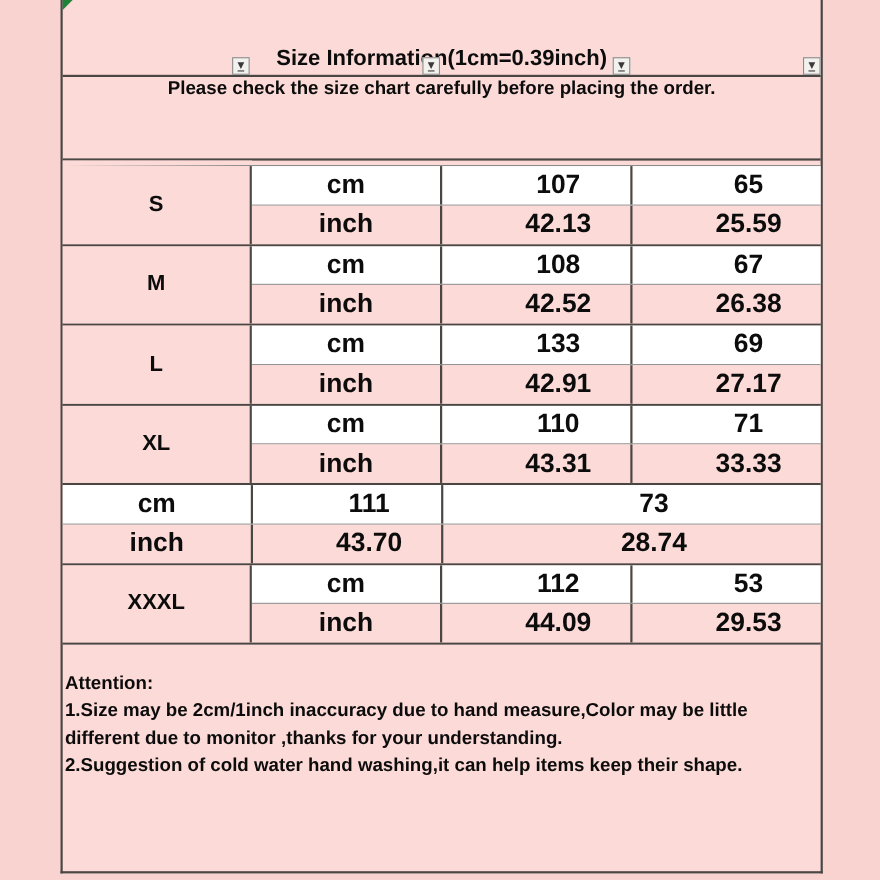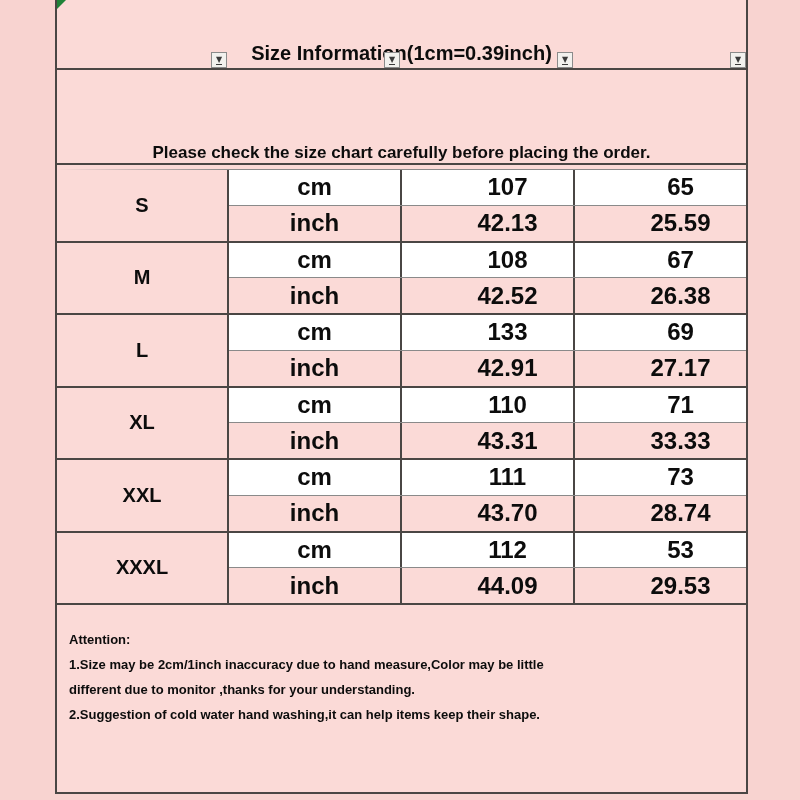--- a/index.html
+++ b/index.html
@@ -45,22 +45,22 @@
     display:flex;align-items:center;justify-content:center;
     padding:0;margin:0;cursor:default;
   }
   .filter-btn .filter-arrow{
     font-size:8px;line-height:1;color:#3a3a3a;
     border-bottom:1px solid #3a3a3a;padding-bottom:0px;
     font-family:"DejaVu Sans",sans-serif;font-weight:normal;
   }
   .fb1{left:154px}.fb2{left:327px}.fb3{left:500px}.fb4{left:673px}
   .subtitle-row{
-    height:95px;box-sizing:border-box;border-bottom:2px solid var(--border-dark);
-    display:flex;align-items:flex-end;justify-content:center;
+    height:76px;box-sizing:border-box;border-bottom:2px solid var(--border-dark);
+    display:flex;align-items:flex-start;justify-content:center;
   }
   .subtitle{font-size:17px;}
   .header-row{
     height:82px;box-sizing:border-box;border-bottom:2px solid var(--border-dark);
     display:grid;grid-template-columns:172px 173px 173px 1fr;
   }
   .header-cell{display:flex;align-items:center;justify-content:center;font-size:19px;}
   .header-cell + .header-cell{border-left:2px solid var(--border-dark);}
   .header-spacer{height:5px;box-sizing:border-box;border-bottom:1px solid var(--border-thin);
     border-left:172px solid var(--cell-pink);}
@@ -72,21 +72,21 @@
     font-size:20px;background:var(--cell-pink);
   }
   .sub{flex:1;display:flex;flex-direction:column;}
   .subrow{flex:1;display:grid;grid-template-columns:171px 173px 1fr;box-sizing:border-box;}
   .subrow .cell{display:flex;align-items:center;justify-content:center;font-size:24px;}
   .subrow .cell + .cell{border-left:2px solid var(--border-dark);padding-left:40px;}
   .cm-row{background:var(--row-white);border-bottom:1px solid var(--border-thin);}
   .inch-row{background:var(--cell-pink);text-align:right;}
   .attention{
     flex:1;box-sizing:border-box;overflow:hidden;
-    padding:22px 2px 0 12px;font-size:13px;line-height:25px;border-radius:11px;
+    padding:22px 2px 0 2px;font-size:17px;line-height:25px;border-radius:11px;
   }
   .attention div{white-space:nowrap;}
 </style>
 </head>
 <body>
 
 <div class="sheet">
   <div class="box">
     <div class="green-corner"></div>
 
@@ -172,21 +172,20 @@
           </div>
           <div class="subrow inch-row">
             <div class="cell">inch</div>
             <div class="cell">43.31</div>
             <div class="cell">33.33</div>
           </div>
         </div>
       </div>
 
       <div class="group">
-        <div class="size-cell">XXL</div>
         <div class="sub">
           <div class="subrow cm-row">
             <div class="cell">cm</div>
             <div class="cell">111</div>
             <div class="cell">73</div>
           </div>
           <div class="subrow inch-row">
             <div class="cell">inch</div>
             <div class="cell">43.70</div>
             <div class="cell">28.74</div>

